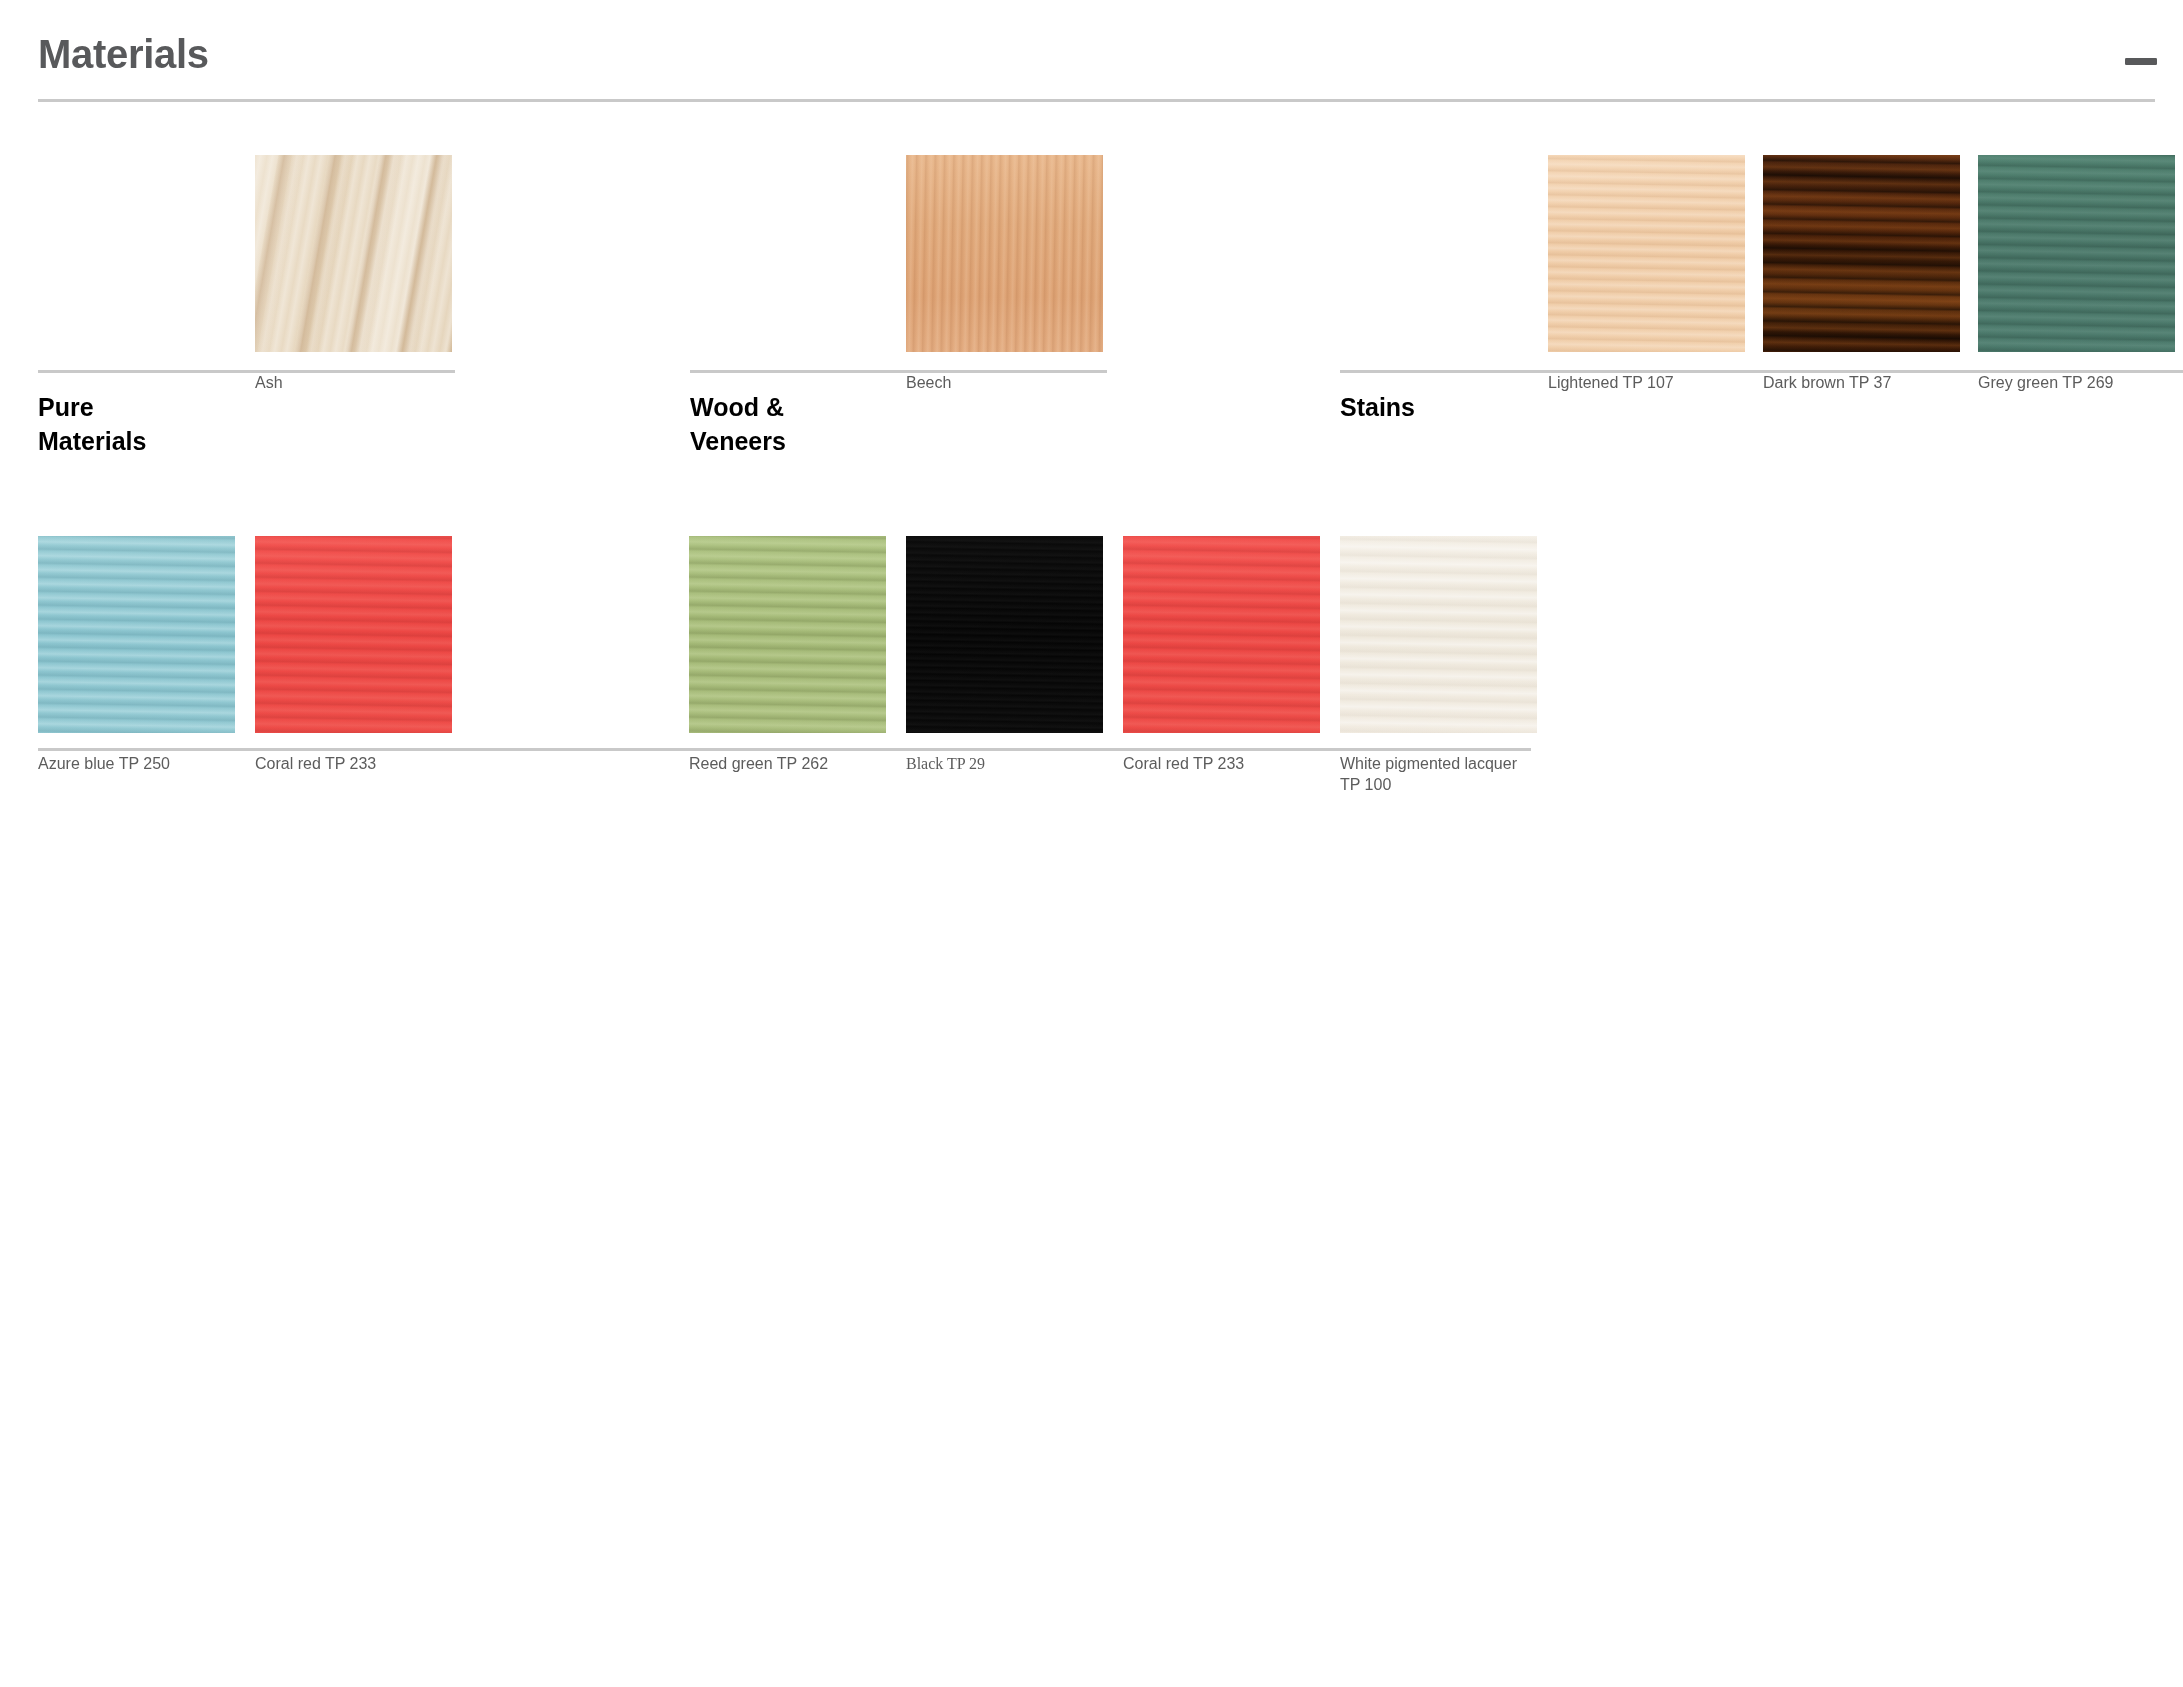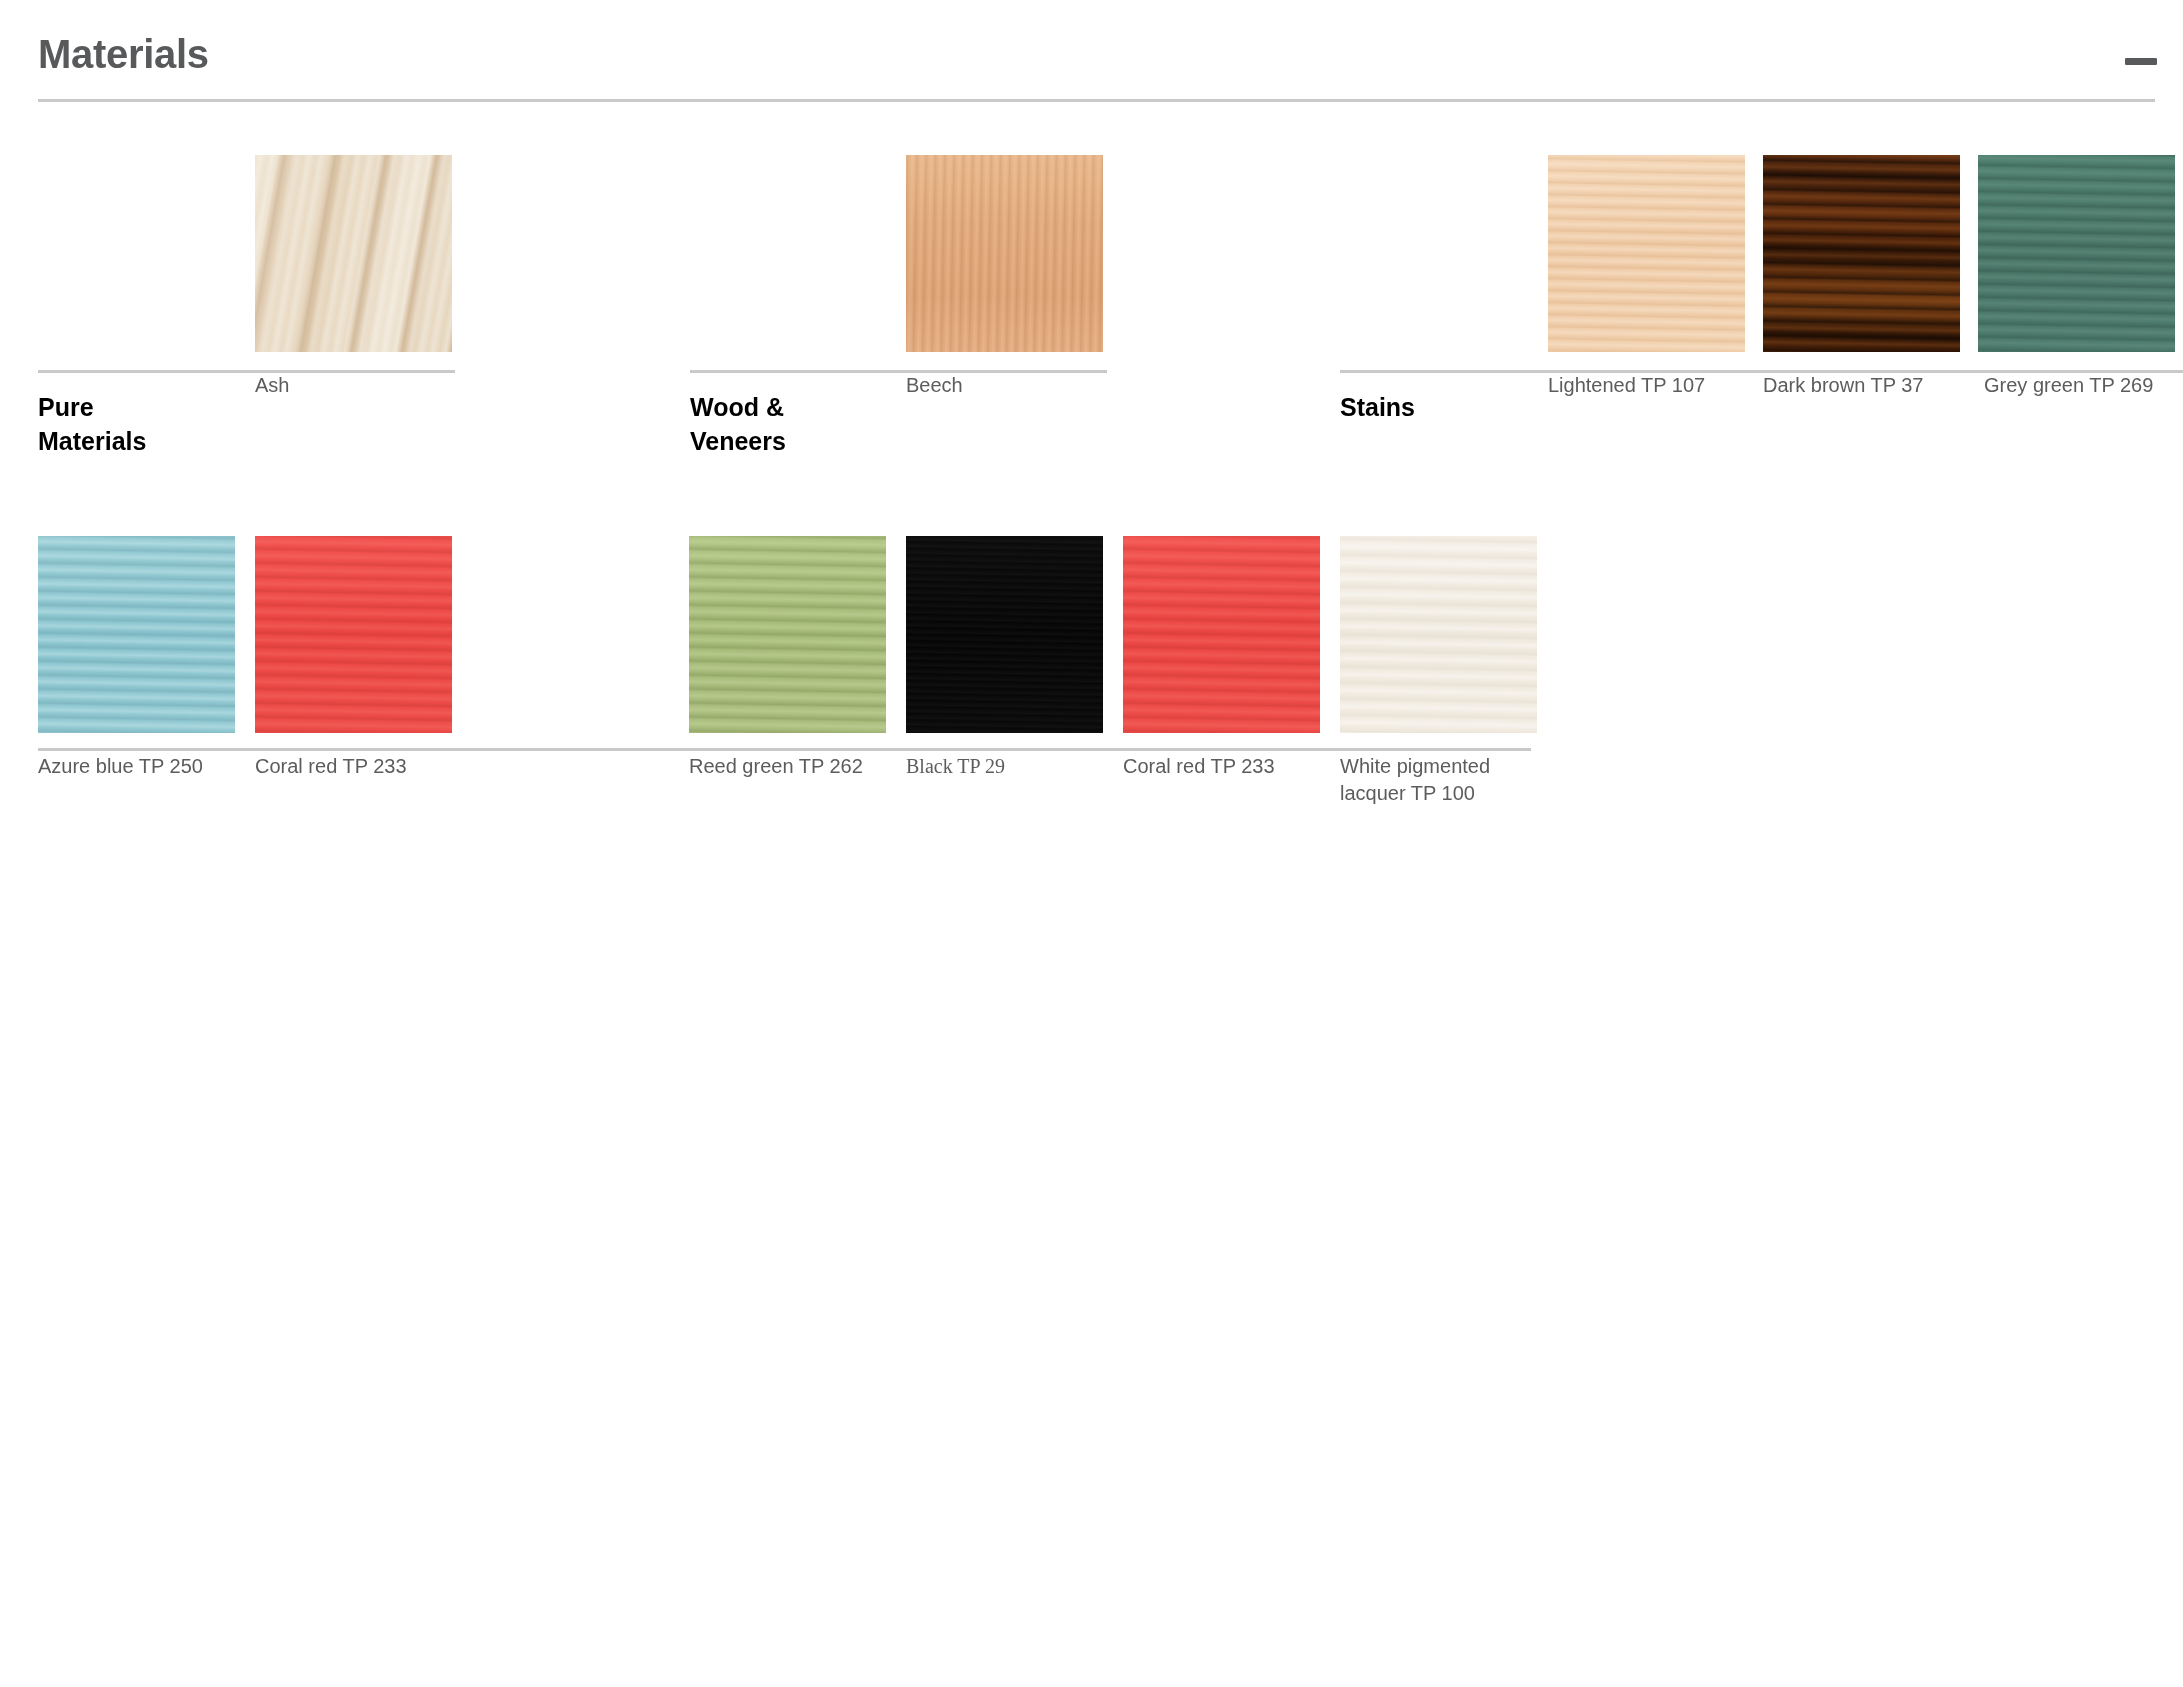--- a/index.html
+++ b/index.html
@@ -102,21 +102,21 @@
   .swatch {
     position: relative;
     width: 197px;
     height: 197px;
     overflow: hidden;
     display: block;
     cursor: pointer;
   }
   .swatch-label {
     margin-top: 20px;
-    font-size: 20px;
+    font-size: 16px;
     line-height: 1.33;
     color: #5c5c5c;
     font-weight: normal;
     width: 192px;
     word-wrap: break-word;
   }
 
   
   
   .tex-ash {
@@ -292,21 +292,21 @@
   <div class="swatch-cell" style="left:1548px; top:155px;">
     <span class="swatch tex-lightened"></span>
     <div class="swatch-label" style="width:185px;">Lightened TP 107</div>
   </div>
   <div class="swatch-cell" style="left:1763px; top:155px;">
     <span class="swatch tex-darkbrown"></span>
     <div class="swatch-label" style="width:192px;">Dark brown TP 37</div>
   </div>
   <div class="swatch-cell" style="left:1978px; top:155px;">
     <span class="swatch tex-greygreen"></span>
-    <div class="swatch-label" style="width:192px;margin-left:6px;">Grey green TP 269</div>
+    <div class="swatch-label" style="width:192px;">Grey green TP 269</div>
   </div>
 </div>
 
 <div class="row row-2">
 
   <div class="group" style="left:38px; top:748px; width:1493px;">
     <div class="group-rule" style="width:1493px;"></div>
   </div>
 
   <div class="swatch-cell" style="left:38px; top:536px;">

